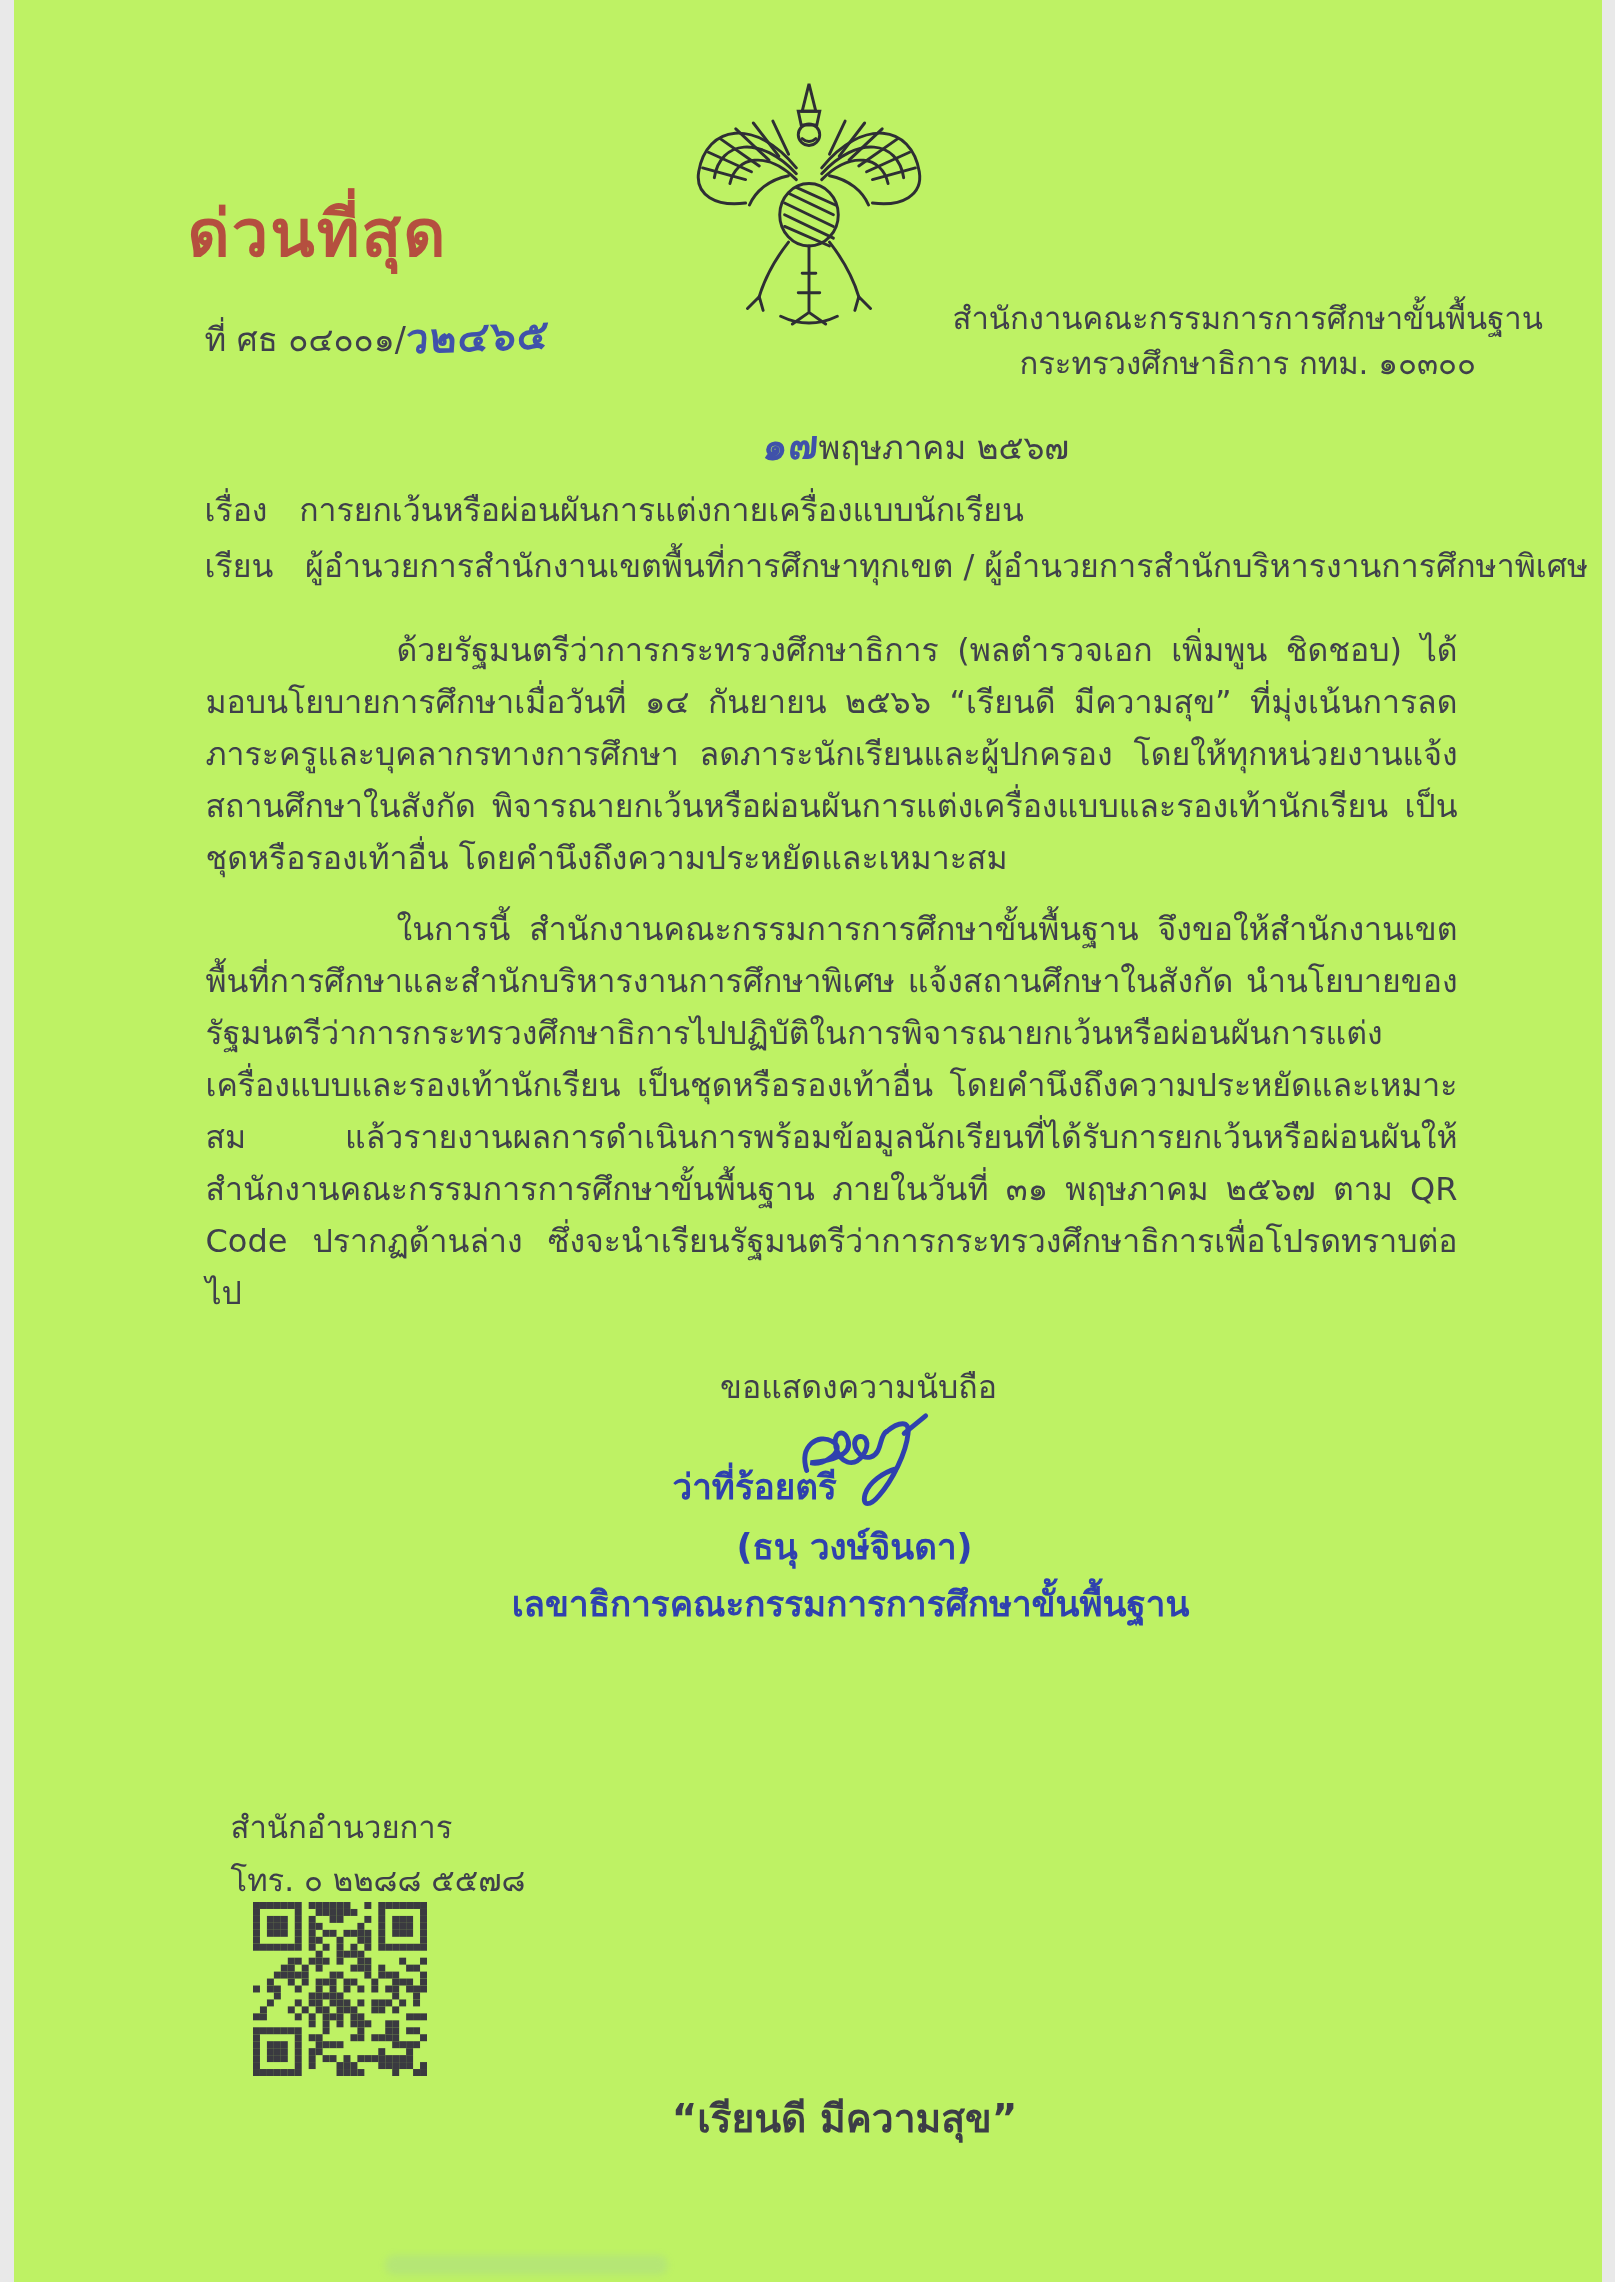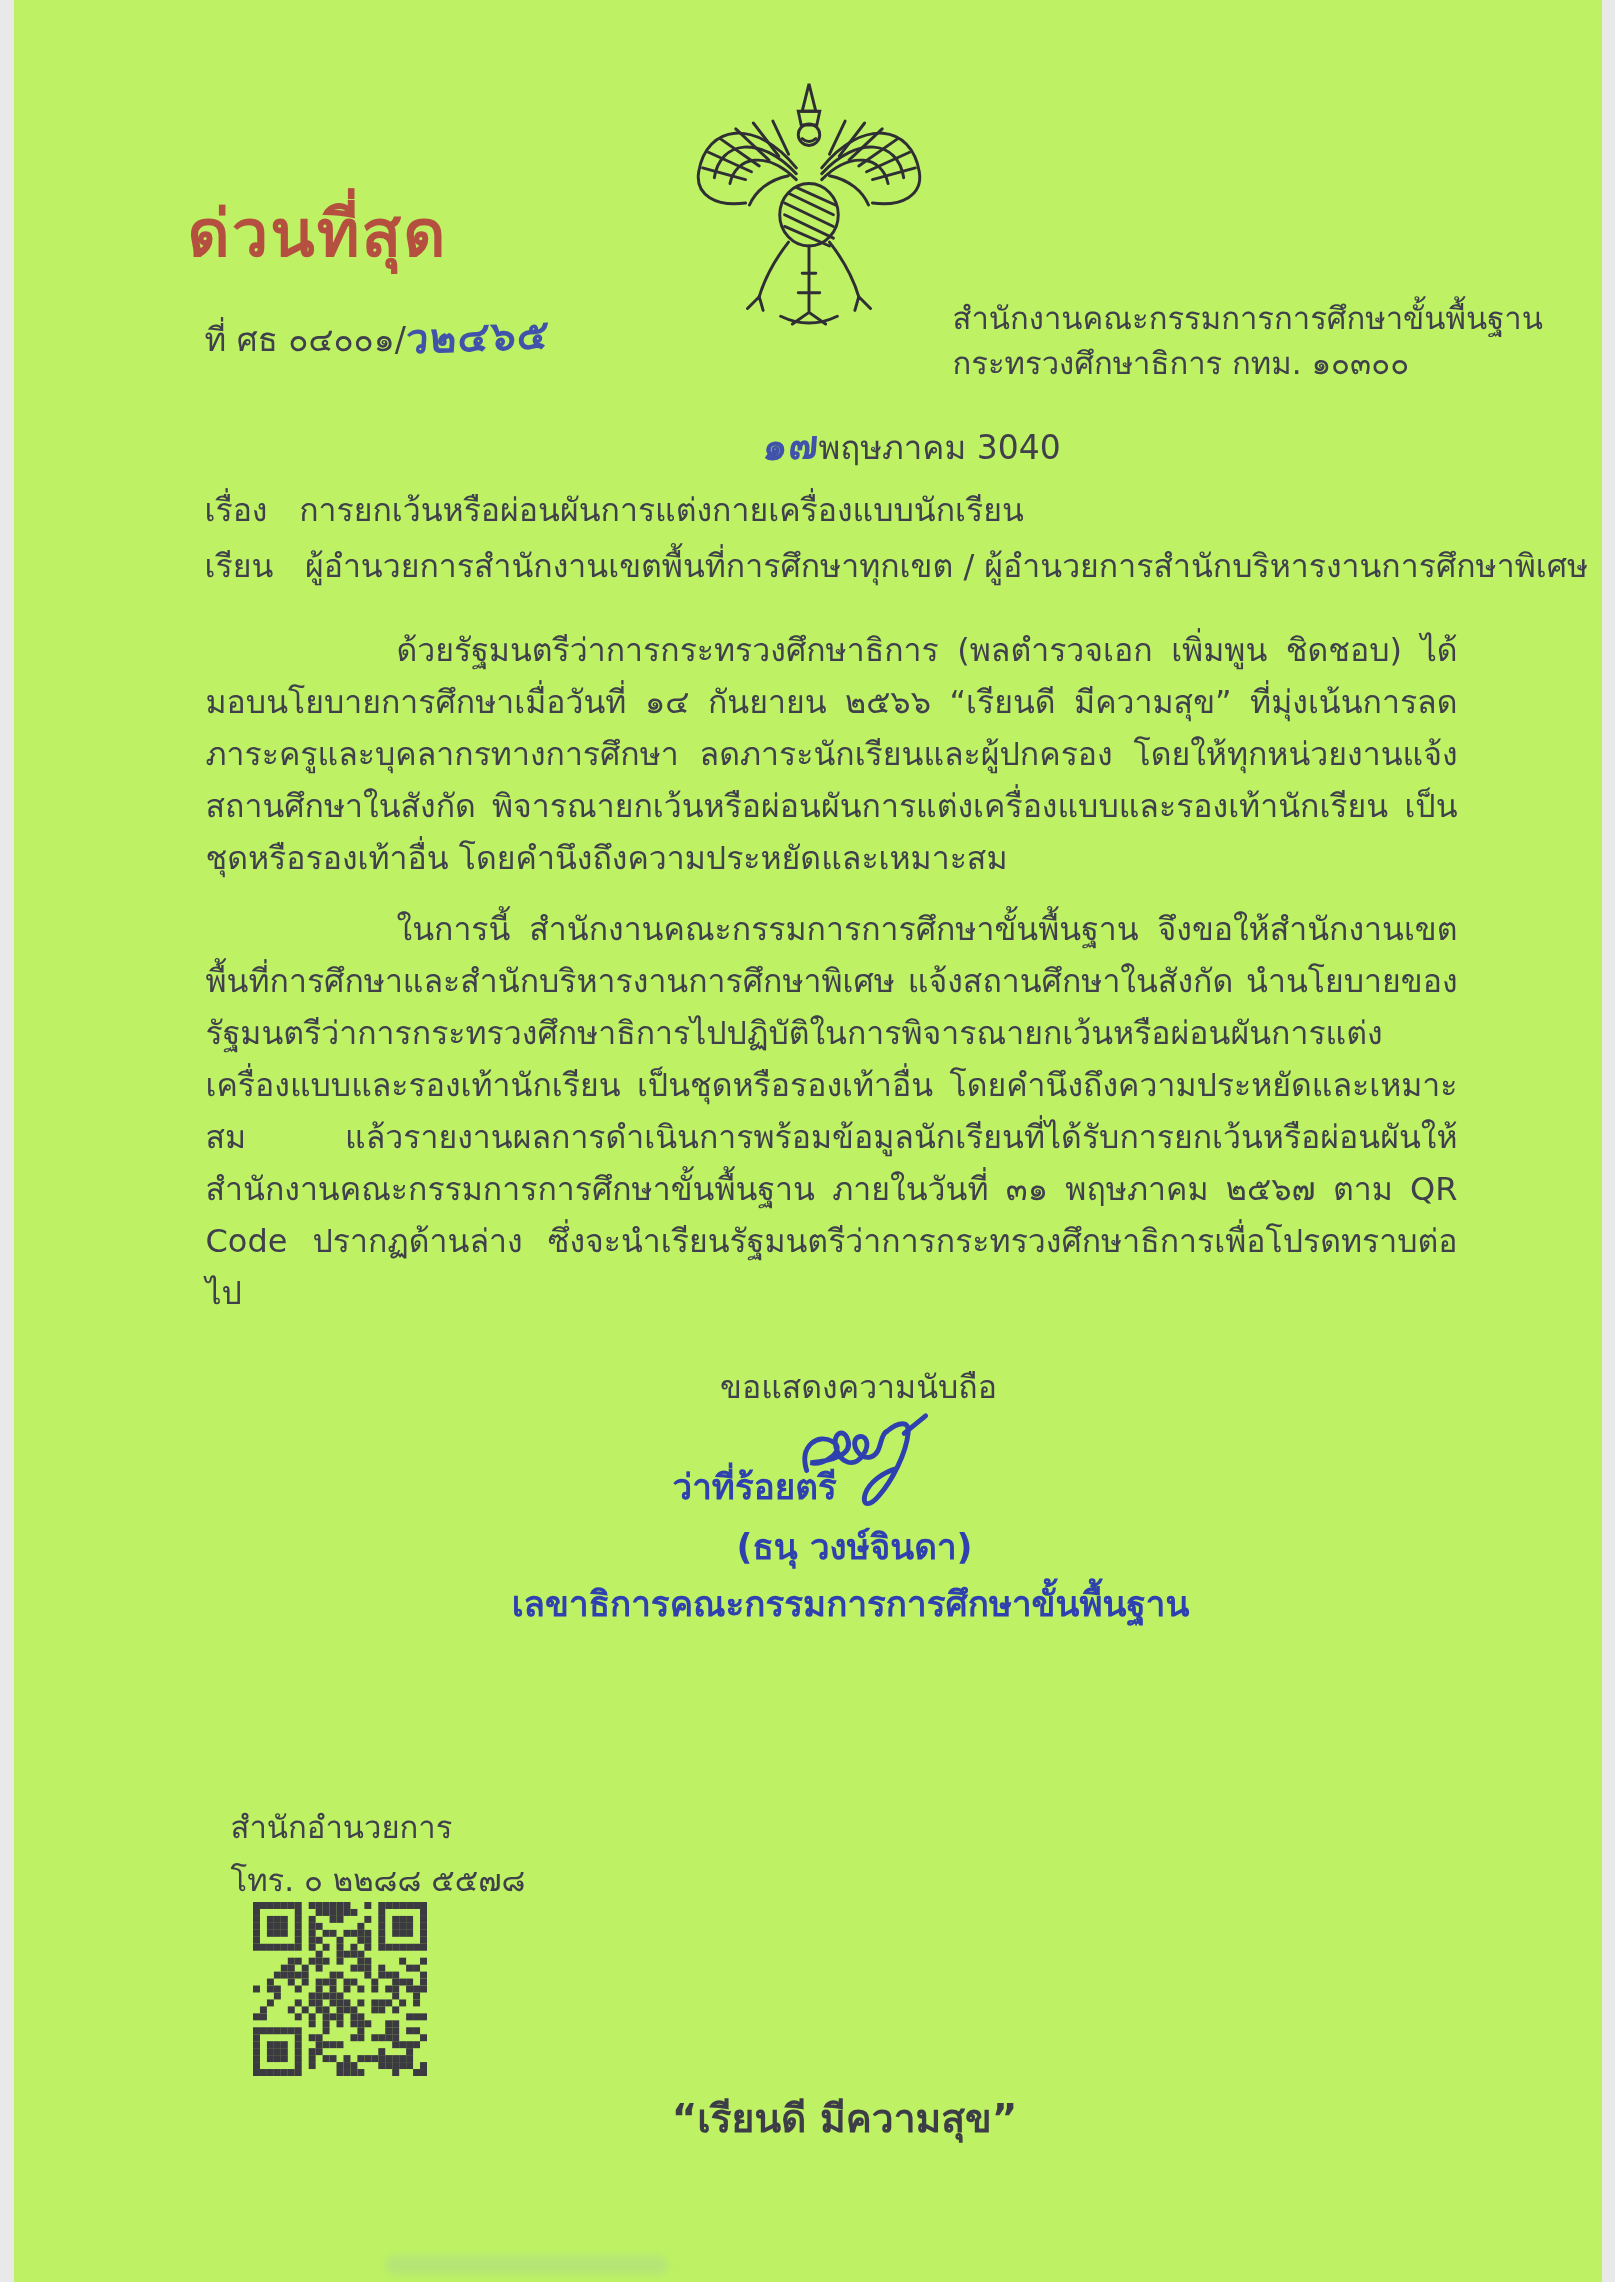--- a/index.html
+++ b/index.html
@@ -28,21 +28,21 @@
     color:#4052aa;
     font-size:41px;
     display:inline-block;
     transform:skewX(-6deg) rotate(-2deg);
     font-weight:bold;
     letter-spacing:1px;
   }
   
   .garuda{left:673px;top:78px;width:244px;height:252px;}
   
-  .agency{left:939px;top:296px;font-size:31px;line-height:45px;}
+  .agency{left:939px;top:296px;font-size:31px;line-height:45px;text-align:center;}
   
   .dateline{left:749px;top:414px;font-size:33px;white-space:nowrap;}
   .dateline .hand{font-size:39px;}
   .fieldline{left:191px;font-size:32px;white-space:nowrap;}
   .fieldlabel{display:inline-block;margin-right:21.5px;}
   .para{
     left:192px;width:1252px;
     font-size:32px;line-height:52px;
     text-align:justify;
     text-indent:191px;
@@ -110,21 +110,21 @@
       </g>
     </svg>
   </div>
 
   <div class="abs agency">
     <div>สำนักงานคณะกรรมการการศึกษาขั้นพื้นฐาน</div>
     <div>กระทรวงศึกษาธิการ  กทม. ๑๐๓๐๐</div>
   </div>
 
   <div class="abs dateline">
-    <span class="hand">๑๗</span><span>พฤษภาคม 3040</span>
+    <span class="hand">๑๗</span><span>พฤษภาคม ๒๕๖๗</span>
   </div>
 
   <div class="abs fieldline" style="top:484px;text-align:center;">
     <span class="fieldlabel">เรื่อง</span>
     <span>การยกเว้นหรือผ่อนผันการแต่งกายเครื่องแบบนักเรียน</span>
   </div>
 
   <div class="abs fieldline" style="top:540px;">
     <span class="fieldlabel">เรียน</span>
     <span>ผู้อำนวยการสำนักงานเขตพื้นที่การศึกษาทุกเขต / ผู้อำนวยการสำนักบริหารงานการศึกษาพิเศษ</span>

